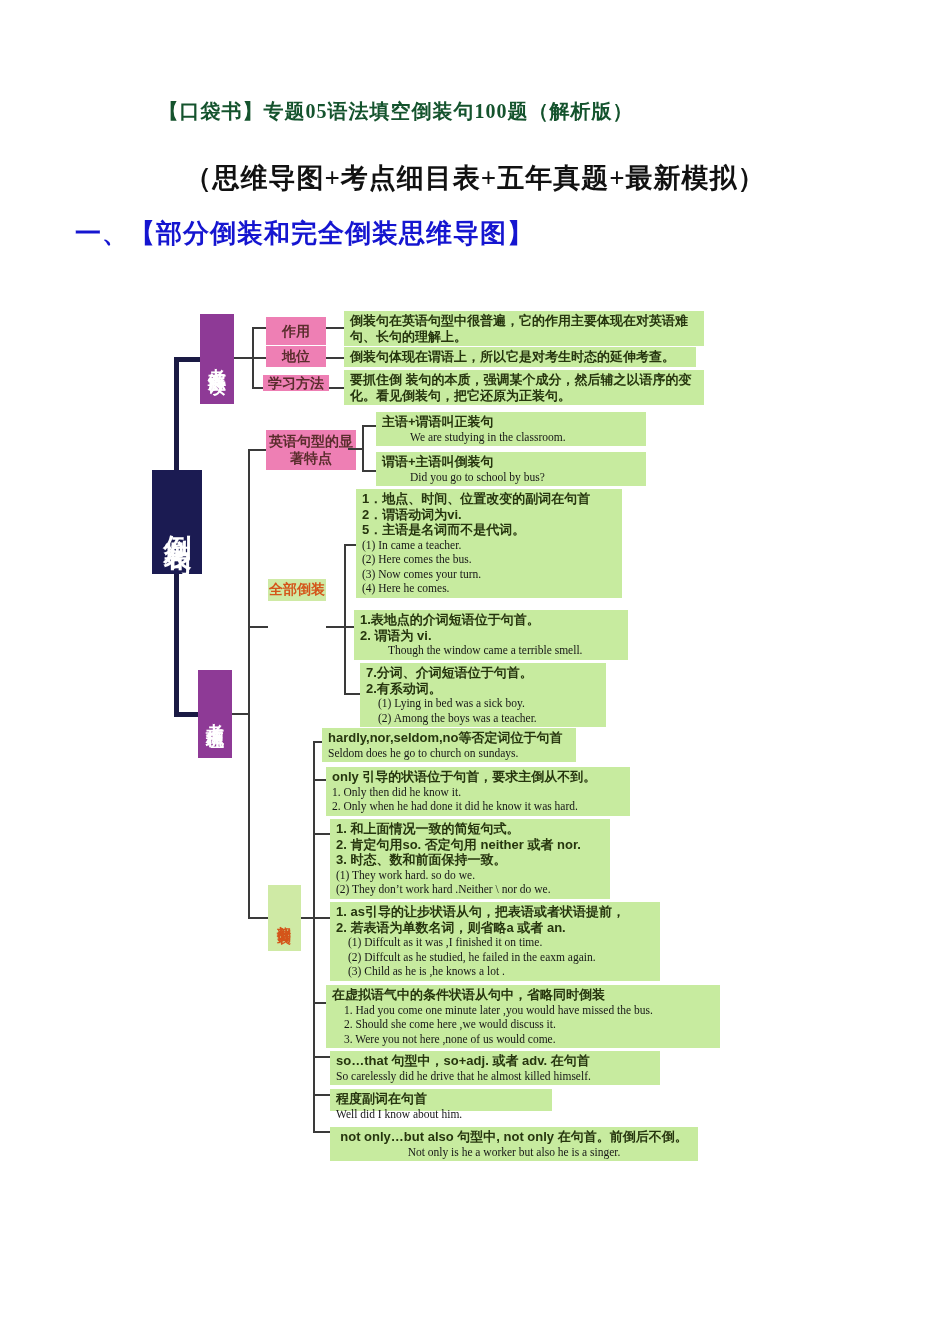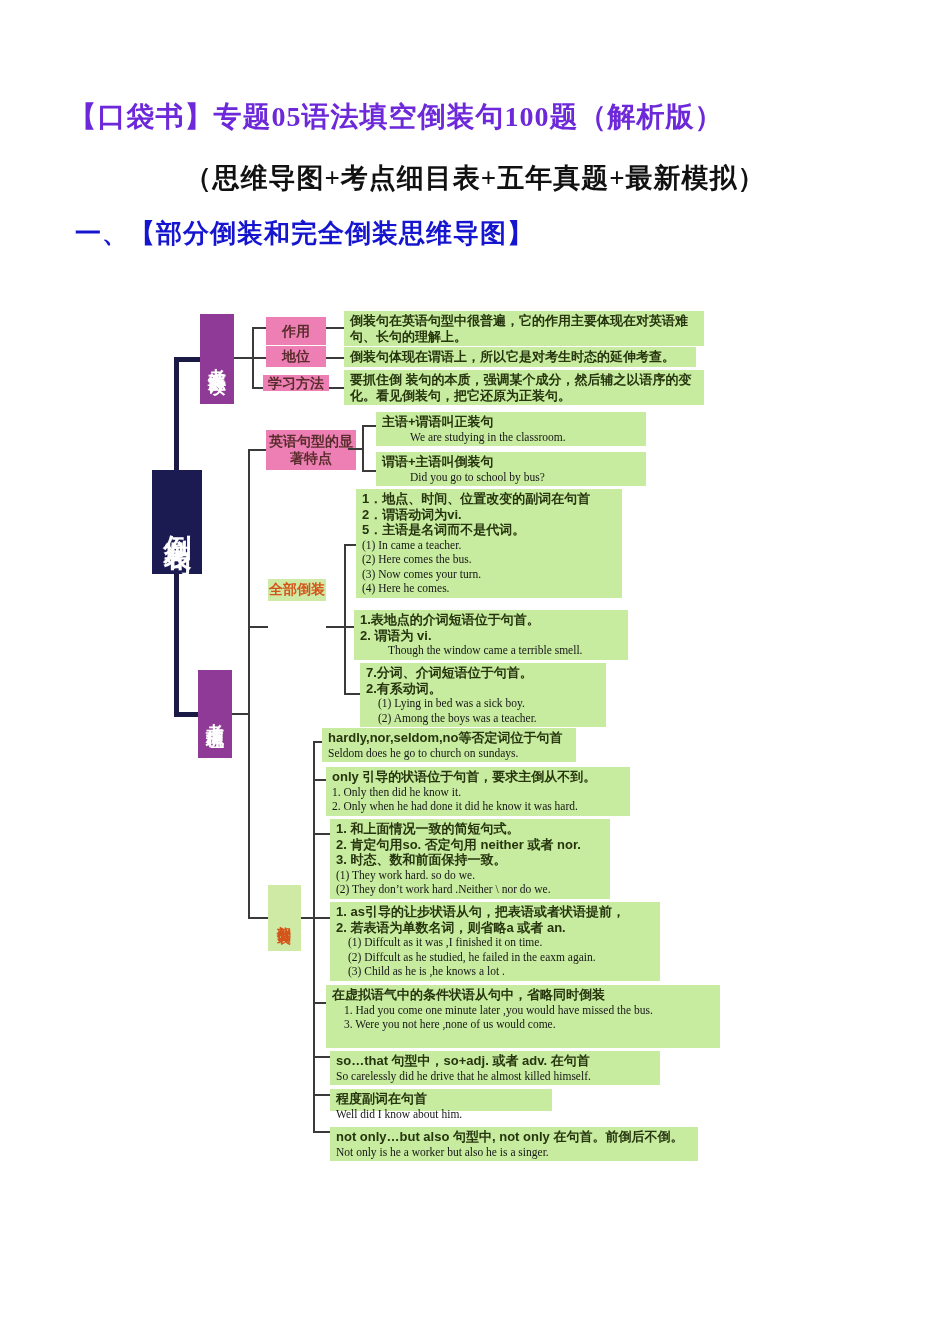--- a/index.html
+++ b/index.html
@@ -3,22 +3,22 @@
 <meta charset="utf-8">
 <style>
   html,body{margin:0;padding:0;}
   body{
     width:950px;height:1344px;position:relative;background:#ffffff;
     font-family:"Liberation Sans",sans-serif;overflow:hidden;
   }
   
   .title{
     position:absolute;top:98px;left:0;width:792px;text-align:center;
-    font-family:"Liberation Serif",serif;font-weight:bold;font-size:28px;
-    color:#6d28d9;letter-spacing:1px;
+    font-family:"Liberation Serif",serif;font-weight:bold;font-size:20px;
+    color:#14532d;letter-spacing:1px;
   }
   .subtitle{
     position:absolute;top:160px;left:0;width:950px;text-align:center;
     font-family:"Liberation Serif",serif;font-weight:bold;font-size:27px;
     color:#111111;letter-spacing:1px;
   }
   .heading{
     position:absolute;top:216px;left:75px;
     font-family:"Liberation Sans",sans-serif;font-weight:bold;font-size:26px;
     color:#1515d0;letter-spacing:1px;
@@ -146,31 +146,32 @@
 <div class="node gbox" style="left:330px;top:902px;width:330px;height:79px;">
   <span class="zh">1. as引导的让步状语从句，把表语或者状语提前，</span>
   <span class="zh">2. 若表语为单数名词，则省略a 或者 an.</span>
   <span class="en ind1">(1) Diffcult as it was ,I finished it on time.</span>
   <span class="en ind1">(2) Diffcult as he studied, he failed in the eaxm again.</span>
   <span class="en ind1">(3) Child as he is ,he knows a lot .</span>
 </div>
 <div class="node gbox" style="left:326px;top:985px;width:394px;height:63px;">
   <span class="zh">在虚拟语气中的条件状语从句中，省略同时倒装</span>
   <span class="en ind1">1. Had you come one minute later ,you would have missed the bus.</span>
+  <span class="en ind1">2. Should she come here ,we would discuss it.</span>
   <span class="en ind1">3. Were you not here ,none of  us would come.</span>
 </div>
 <div class="node gbox" style="left:330px;top:1051px;width:330px;height:34px;">
   <span class="zh">so…that 句型中，so+adj. 或者 adv. 在句首</span>
   <span class="en">So carelessly did he drive that he almost killed himself.</span>
 </div>
 <div class="node gbox" style="left:330px;top:1089px;width:222px;height:22px;">
   <span class="zh">程度副词在句首</span>
   <span class="en">Well did I know about him.</span>
 </div>
-<div class="node gbox" style="left:330px;top:1127px;width:368px;height:34px;">
+<div class="node gbox" style="left:330px;top:1127px;width:368px;height:34px;text-align:center;">
   <span class="zh">not only…but also 句型中, not only 在句首。前倒后不倒。</span>
   <span class="en">Not only is  he  a worker but also he is a singer.</span>
 </div>
 
 <div class="lnk" style="left:174px;top:357px;width:5px;height:113px;"></div>
 <div class="lnk" style="left:174px;top:357px;width:26px;height:5px;"></div>
 <div class="lnk" style="left:174px;top:574px;width:5px;height:143px;"></div>
 <div class="lnk" style="left:174px;top:712px;width:24px;height:5px;"></div>
 
 <div class="ln" style="left:234px;top:357px;width:32px;height:2px;"></div>

